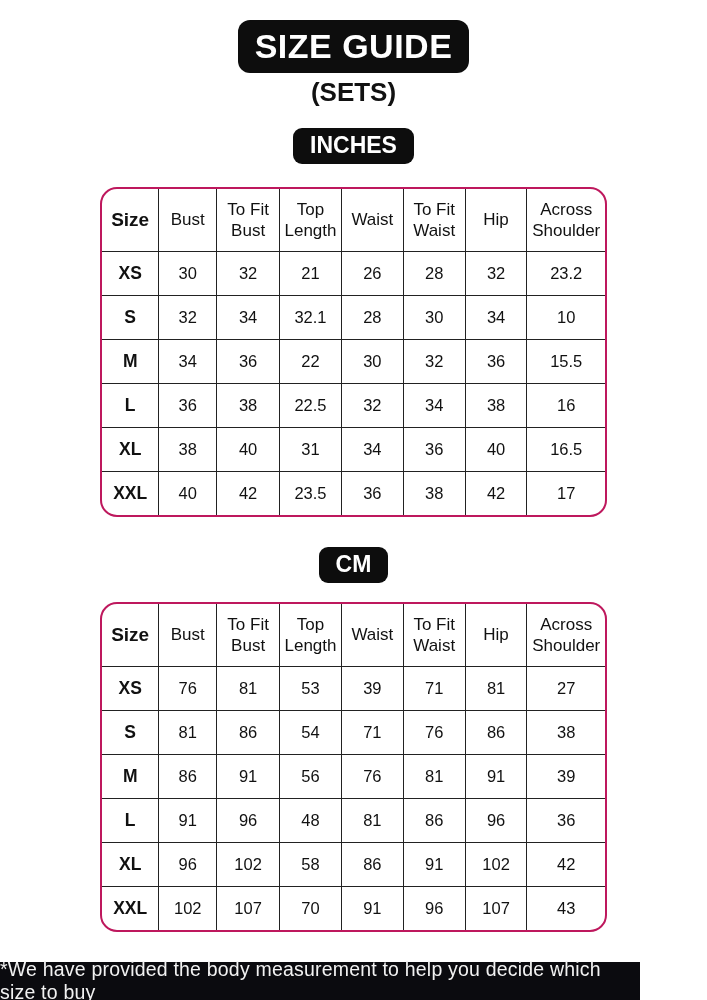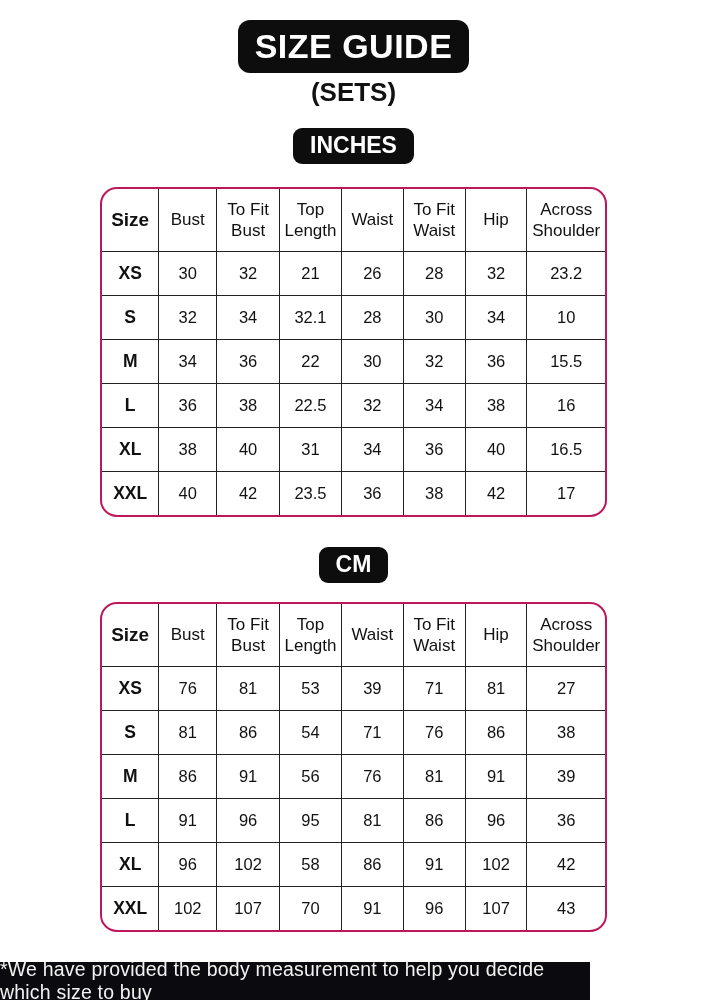--- a/index.html
+++ b/index.html
@@ -84,21 +84,21 @@
     font-size: 17.5px;
   }
   table.size-table tbody td {
     font-weight: normal;
     font-size: 16.5px;
   }
 
   .footer-note {
     position: absolute;
     left: 0; bottom: 0;
-    width: 590px; height: 38px;
+    width: 640px; height: 38px;
     background: #0b0b0f;
     color: #f2f2f2;
     font-size: 19.5px;
     display: flex;
     align-items: center;
     justify-content: center;
     letter-spacing: 0.2px;
   }
 </style>
 </head>
@@ -261,21 +261,21 @@
             <td>56</td>
             <td>76</td>
             <td>81</td>
             <td>91</td>
             <td>39</td>
           </tr>
           <tr>
             <th>L</th>
             <td>91</td>
             <td>96</td>
-            <td>95</td>
+            <td>48</td>
             <td>81</td>
             <td>86</td>
             <td>96</td>
             <td>36</td>
           </tr>
           <tr>
             <th>XL</th>
             <td>96</td>
             <td>102</td>
             <td>58</td>

